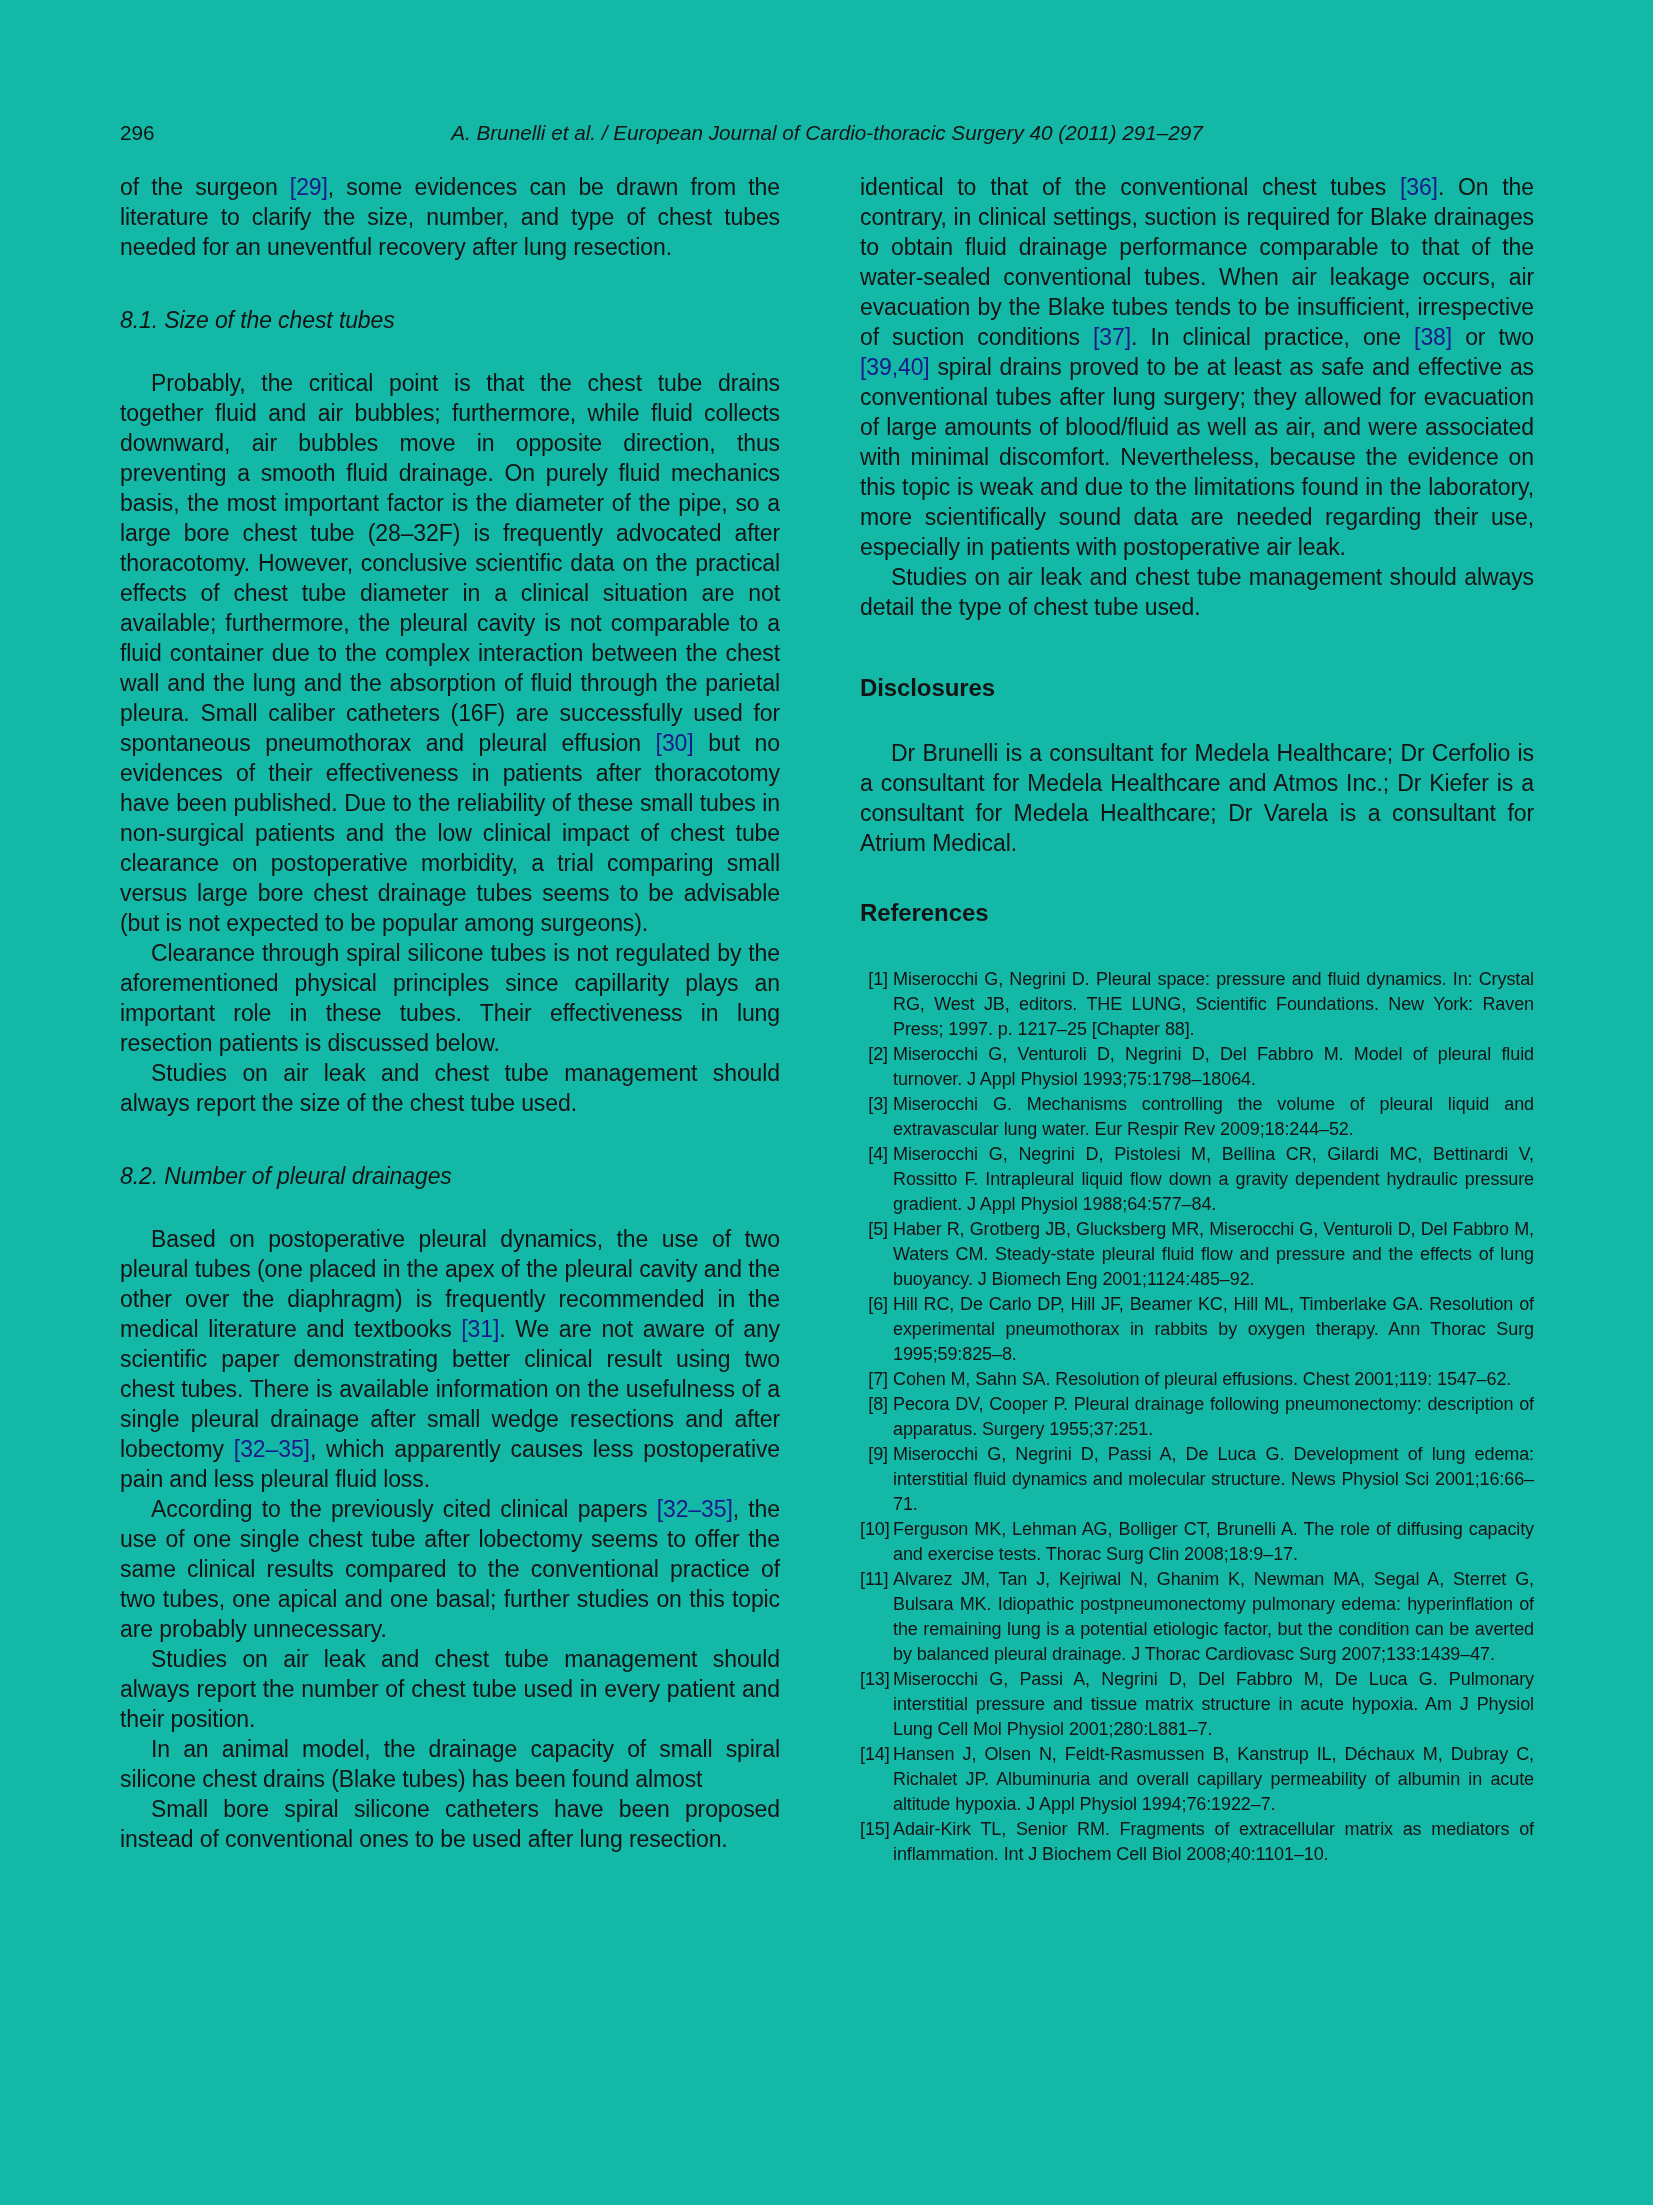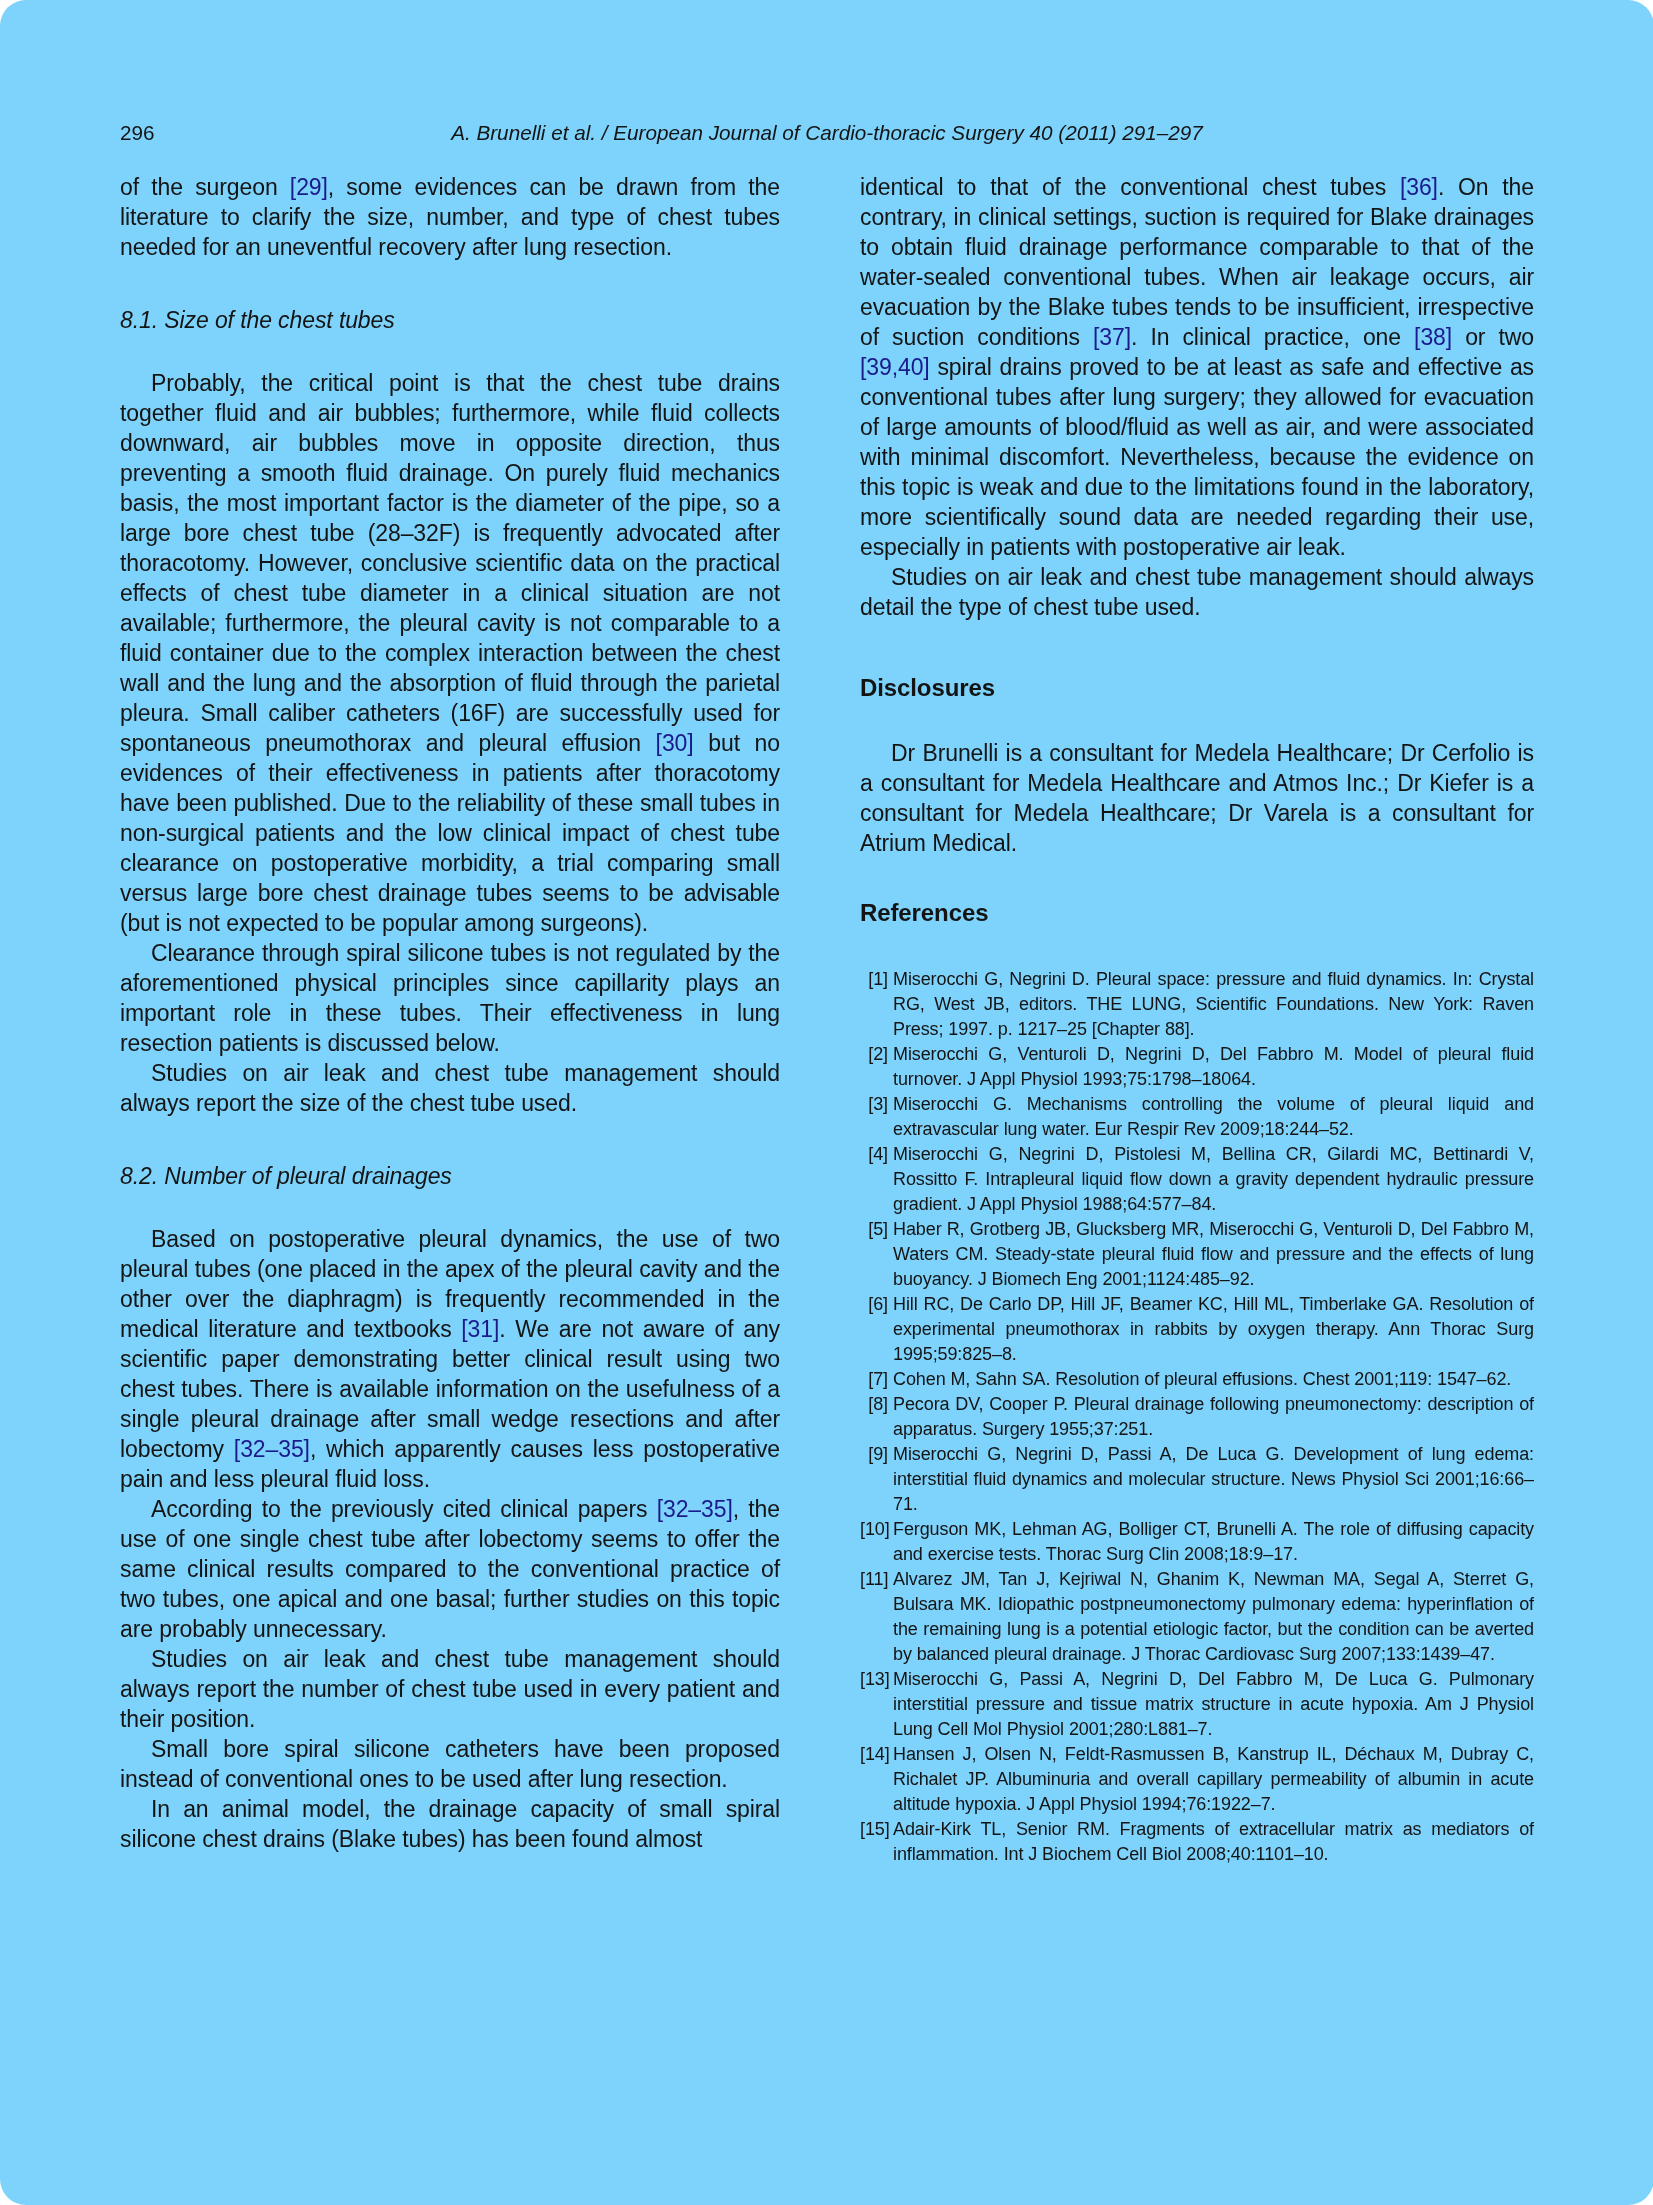--- a/index.html
+++ b/index.html
@@ -1,25 +1,24 @@
 <!DOCTYPE html>
 <html style="font-size:10.7px"><head>
 <meta charset="utf-8">
 <style>
   * { margin: 0; padding: 0; box-sizing: border-box; }
   html, body { background: #ffffff; }
   .page {
     position: relative;
     width: 1654px;
     height: 2205px;
-    background: #7dd3fc;
+    background: #14b8a6;
     color: #141414;
     font-family: "Liberation Sans", sans-serif;
     overflow: hidden;
-    border-radius: 26px;
   }
   .header {
     position: absolute;
     top: 119px;
     left: 120px;
     width: 1414px;
     height: 32px;
     font-size: 20.7px;
     line-height: 27px;
   }
@@ -96,22 +95,22 @@
     <h2 class="section-heading">8.1. Size of the chest tubes</h2>
     <p class="body">Probably, the critical point is that the chest tube drains together fluid and air bubbles; furthermore, while fluid collects downward, air bubbles move in opposite direction, thus preventing a smooth fluid drainage. On purely fluid mechanics basis, the most important factor is the diameter of the pipe, so a large bore chest tube (28–32F) is frequently advocated after thoracotomy. However, conclusive scientific data on the practical effects of chest tube diameter in a clinical situation are not available; furthermore, the pleural cavity is not comparable to a fluid container due to the complex interaction between the chest wall and the lung and the absorption of fluid through the parietal pleura. Small caliber catheters (16F) are successfully used for spontaneous pneumothorax and pleural effusion <span class="cite">[30]</span> but no evidences of their effectiveness in patients after thoracotomy have been published. Due to the reliability of these small tubes in non-surgical patients and the low clinical impact of chest tube clearance on postoperative morbidity, a trial comparing small versus large bore chest drainage tubes seems to be advisable (but is not expected to be popular among surgeons).</p>
     <p class="body">Clearance through spiral silicone tubes is not regulated by the aforementioned physical principles since capillarity plays an important role in these tubes. Their effectiveness in lung resection patients is discussed below.</p>
     <p class="body">Studies on air leak and chest tube management should always report the size of the chest tube used.</p>
 
     <h2 class="section-heading">8.2. Number of pleural drainages</h2>
     <p class="body">Based on postoperative pleural dynamics, the use of two pleural tubes (one placed in the apex of the pleural cavity and the other over the diaphragm) is frequently recommended in the medical literature and textbooks <span class="cite">[31]</span>. We are not aware of any scientific paper demonstrating better clinical result using two chest tubes. There is available information on the usefulness of a single pleural drainage after small wedge resections and after lobectomy <span class="cite">[32–35]</span>, which apparently causes less postoperative pain and less pleural fluid loss.</p>
     <p class="body">According to the previously cited clinical papers <span class="cite">[32–35]</span>, the use of one single chest tube after lobectomy seems to offer the same clinical results compared to the conventional practice of two tubes, one apical and one basal; further studies on this topic are probably unnecessary.</p>
     <p class="body">Studies on air leak and chest tube management should always report the number of chest tube used in every patient and their position.</p>
 
+    <p class="body">In an animal model, the drainage capacity of small spiral silicone chest drains (Blake tubes) has been found almost</p>
     <p class="body">Small bore spiral silicone catheters have been proposed instead of conventional ones to be used after lung resection.</p>
-    <p class="body">In an animal model, the drainage capacity of small spiral silicone chest drains (Blake tubes) has been found almost</p>
   </div>
 
   <div class="col col-right">
     <p class="body noindent">identical to that of the conventional chest tubes <span class="cite">[36]</span>. On the contrary, in clinical settings, suction is required for Blake drainages to obtain fluid drainage performance comparable to that of the water-sealed conventional tubes. When air leakage occurs, air evacuation by the Blake tubes tends to be insufficient, irrespective of suction conditions <span class="cite">[37]</span>. In clinical practice, one <span class="cite">[38]</span> or two <span class="cite">[39,40]</span> spiral drains proved to be at least as safe and effective as conventional tubes after lung surgery; they allowed for evacuation of large amounts of blood/fluid as well as air, and were associated with minimal discomfort. Nevertheless, because the evidence on this topic is weak and due to the limitations found in the laboratory, more scientifically sound data are needed regarding their use, especially in patients with postoperative air leak.</p>
     <p class="body">Studies on air leak and chest tube management should always detail the type of chest tube used.</p>
 
     <h2 class="major-heading head-disclosures">Disclosures</h2>
     <p class="body">Dr Brunelli is a consultant for Medela Healthcare; Dr Cerfolio is a consultant for Medela Healthcare and Atmos Inc.; Dr Kiefer is a consultant for Medela Healthcare; Dr Varela is a consultant for Atrium Medical.</p>
 
     <h2 class="major-heading head-references">References</h2>

